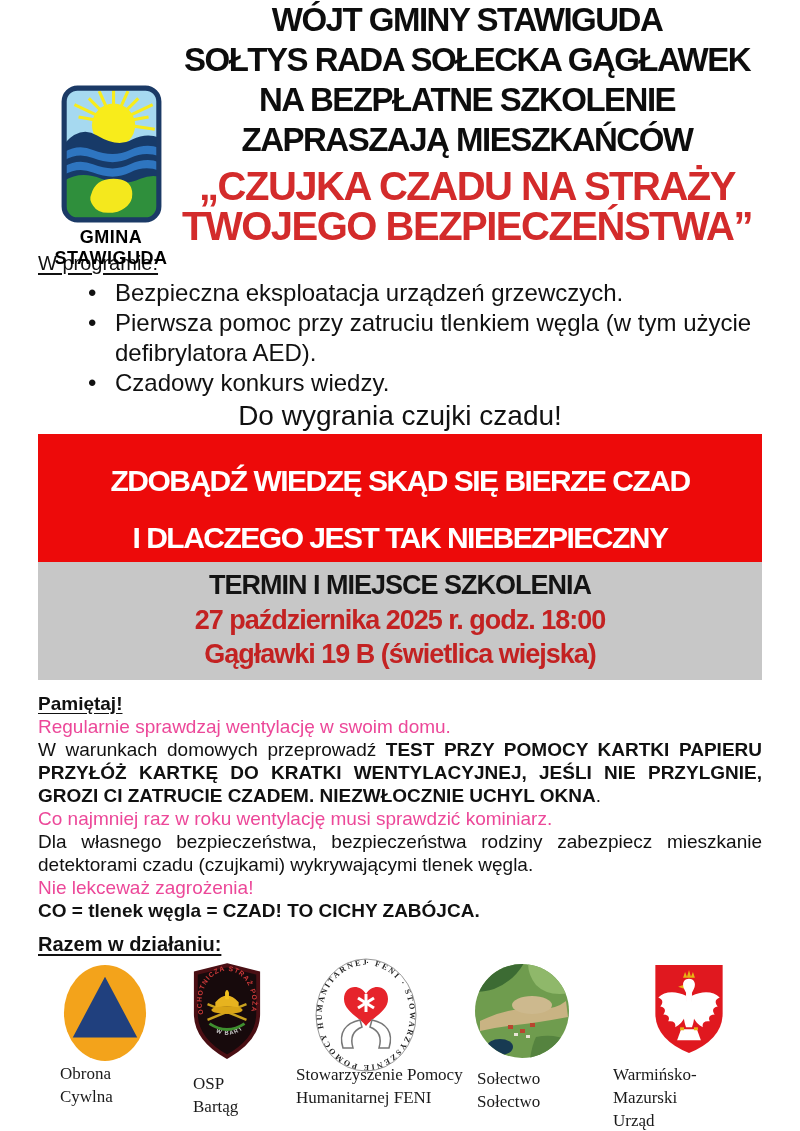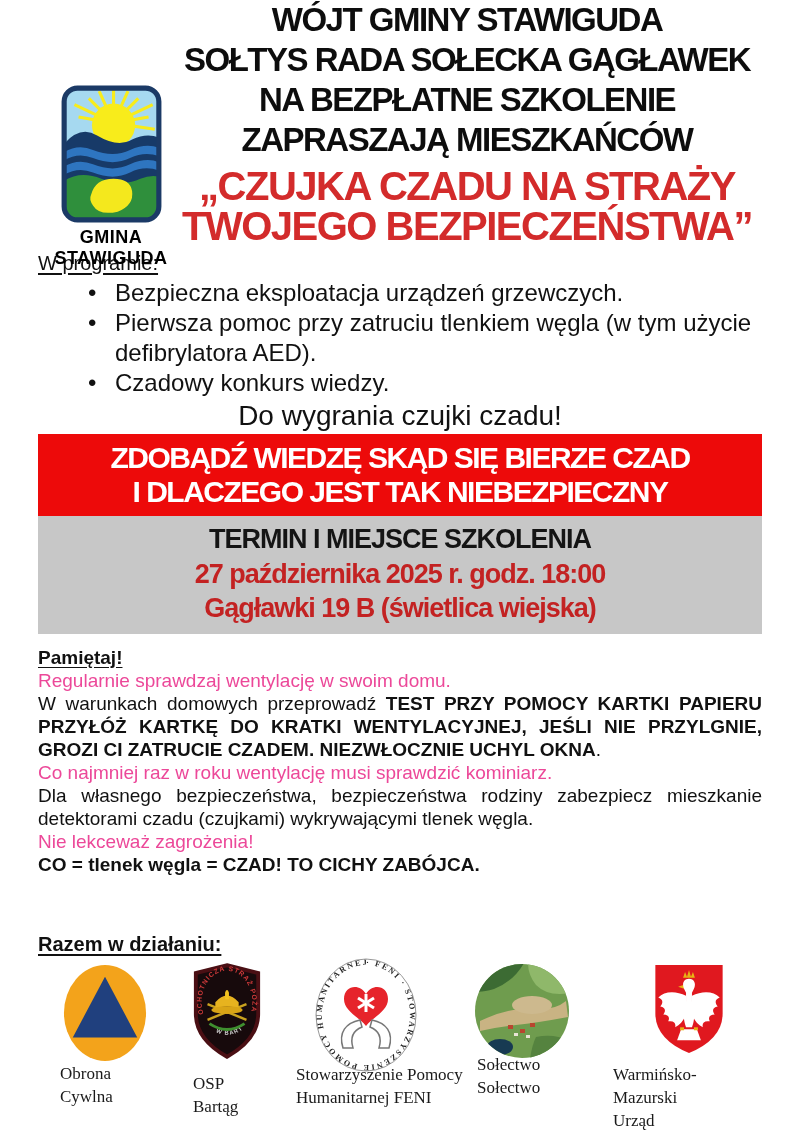--- a/index.html
+++ b/index.html
@@ -16,21 +16,21 @@
   .title-red.first{margin-top:6px;}
   
   .program{margin:2px 38px 0;}
   .prog-head{font-size:20px;line-height:30px;text-decoration:underline;text-underline-offset:3px;}
   ul.bullets{list-style:none;margin:0;padding:0 0 0 50px;}
   ul.bullets li{position:relative;padding-left:27px;font-size:24px;line-height:30px;}
   ul.bullets li::before{content:"•";position:absolute;left:0;top:0;}
   .prize{margin-top:0;text-align:center;font-weight:normal;font-size:28px;line-height:36px;}
   
   .red-banner{margin:0 38px;background:#ed0a0a;color:#fff;text-align:center;padding:7px 0;}
-  .red-banner div{font-weight:bold;font-size:30px;line-height:34px;letter-spacing:-1.5px;white-space:nowrap;}
+  .red-banner div{font-weight:bold;font-size:30px;line-height:34px;letter-spacing:-1.5px;white-space:nowrap;margin-top:23px;}
   .gray-banner{margin:0 38px;background:#c7c7c7;text-align:center;padding:5px 0 9px;}
   .gb-head{font-weight:bold;font-size:27px;line-height:36px;letter-spacing:-1px;color:#141414;white-space:nowrap;}
   .gb-red{font-weight:bold;font-size:27px;line-height:34px;letter-spacing:-1px;color:#c32222;white-space:nowrap;}
   
   .reminder{margin:12px 38px 0;font-size:19px;line-height:23px;}
   .reminder p{margin:0;}
   .rem-head{font-weight:bold;text-decoration:underline;text-underline-offset:3px;}
   .r-red{color:#ec4899;}
   .just{text-align:justify;}
   .final-bold{font-weight:bold;}
@@ -221,21 +221,21 @@
       <div>Cywlna</div>
     </div>
     <div class="p-label" style="left:193px;top:140px;">
       <div>OSP</div>
       <div>Bartąg</div>
     </div>
     <div class="p-label" style="left:296px;top:131px;">
       <div>Stowarzyszenie Pomocy</div>
       <div>Humanitarnej FENI</div>
     </div>
-    <div class="p-label" style="left:477px;top:121px;">
+    <div class="p-label" style="left:477px;top:135px;">
       <div>Sołectwo</div>
       <div>Sołectwo</div>
     </div>
     <div class="p-label" style="left:613px;top:131px;">
       <div>Warmińsko-Mazurski</div>
       <div>Urząd Wojewódzki</div>
     </div>
   </div>
 
 </div>

